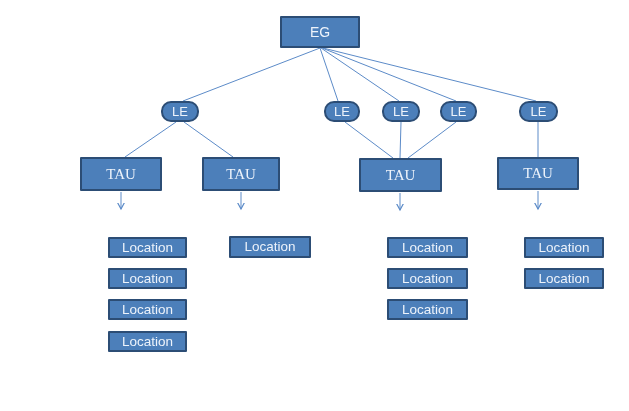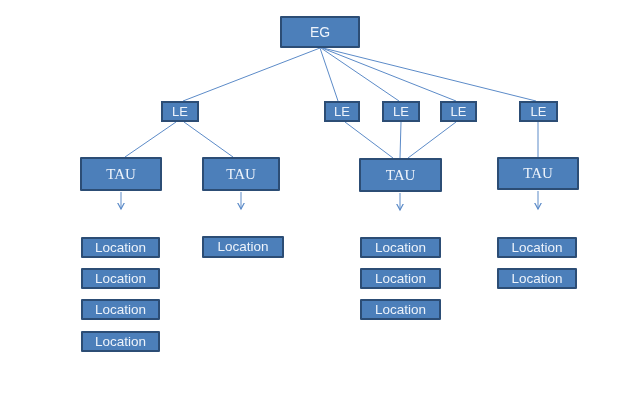--- a/index.html
+++ b/index.html
@@ -29,23 +29,23 @@
     color: #edf3fb;
     display: flex;
     align-items: center;
     justify-content: center;
     text-align: center;
     border-radius: 1px;
     line-height: 1;
     user-select: none;
   }
   .node.eg   { font-size: 14px; }
-  .node.le   { font-size: 13px; border-radius: 0; }
+  .node.le   { font-size: 13px; border-radius: 10px; }
   .node.tau  { font-size: 15px; font-family: Liberation Serif, serif; }
-  .node.loc  { font-size: 13.5px; }
+  .node.loc  { font-size: 13.5px; margin-left: 27px; }
 </style>
 </head>
 <body>
 
 <div class="canvas">
 
   <svg class="connectors" width="629" height="411">
     <defs>
       <marker id="arrowV" markerWidth="9" markerHeight="9" refX="6.5" refY="3.5" orient="auto" markerUnits="userSpaceOnUse">
         <path d="M0,0 L6.5,3.5 L0,7" fill="none" stroke="#5c8bc8" stroke-width="1.2"></path>

